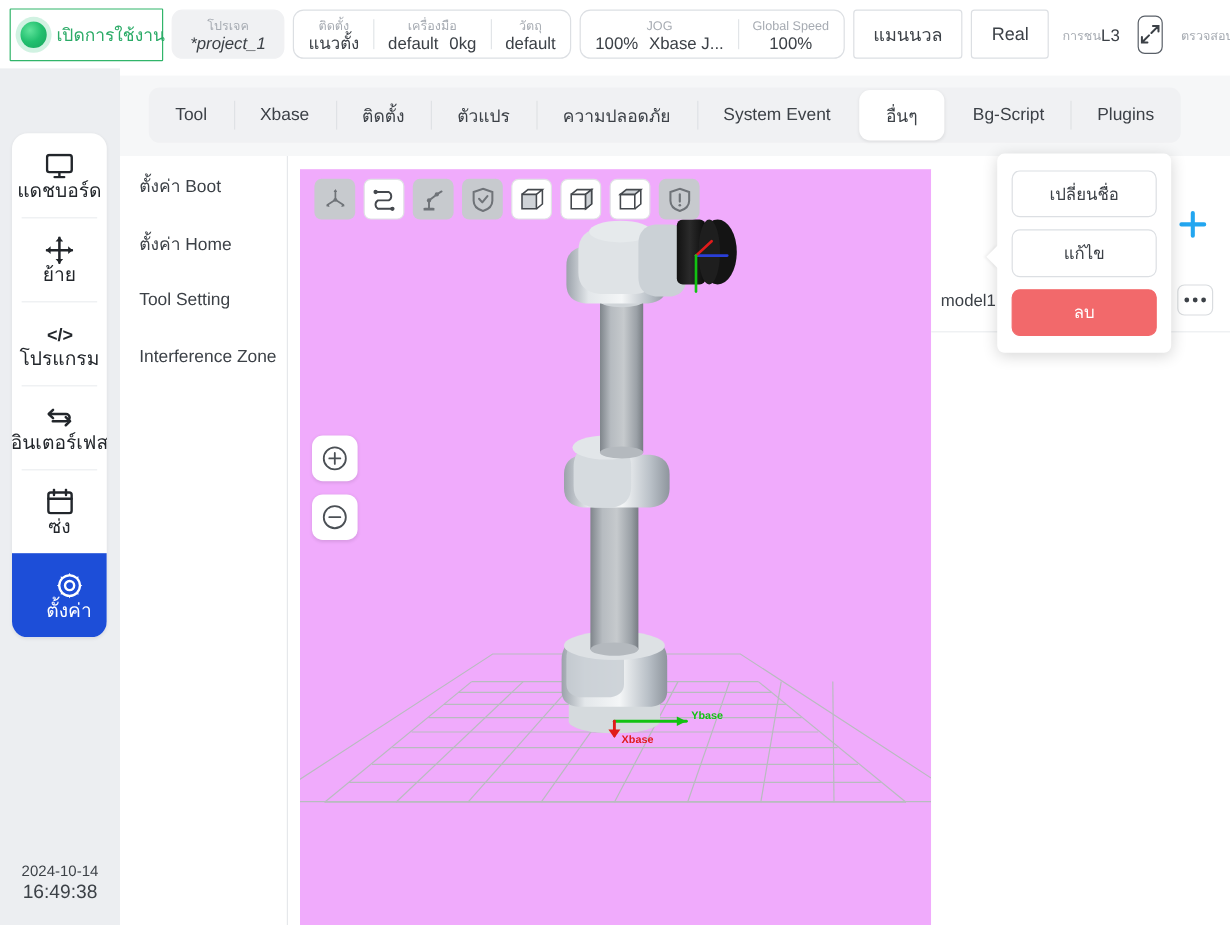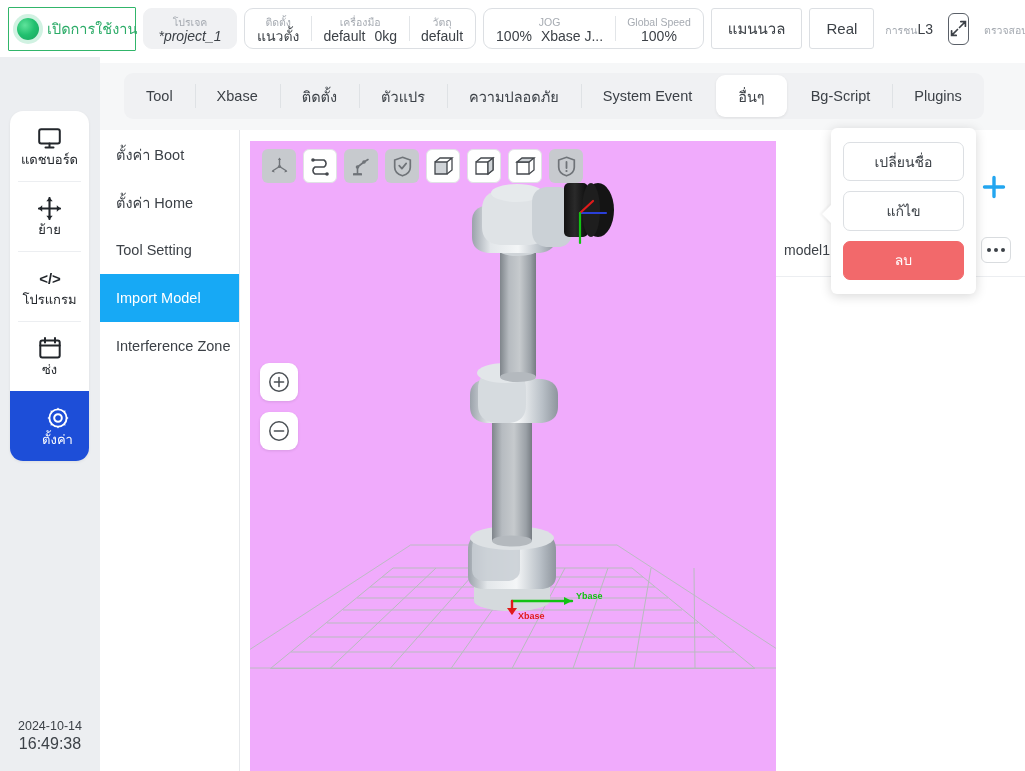--- a/index.html
+++ b/index.html
@@ -92,21 +92,21 @@
     height: 70px; display: flex; flex-direction: column;
     align-items: center; justify-content: center; gap: 3px;
     color: #22262b; position: relative;
   }
   .nav-item + .nav-item::before {
     content: ""; position: absolute; left: 8px; right: 8px; top: 0;
     height: 1px; background: #eceef1;
   }
   .nav-item.active { background: #1d4ed8; color: #ffffff; padding-left: 16px; }
   .nav-item.active::before { background: transparent !important; }
-  .nav-lbl { font-size: 13px; line-height: 13px; white-space: nowrap; }
+  .nav-lbl { font-size: 16px; line-height: 13px; white-space: nowrap; }
   .nav-ico { height: 24px; display: flex; align-items: center; justify-content: center; }
   .nav-ico svg { display: block; }
 
   .clock {
     position: absolute; left: 0; top: 718px; width: 100px;
     display: flex; flex-direction: column; align-items: center;
     color: #3c4147;
   }
   .clock .d { font-size: 12.5px; line-height: 16px; }
   .clock .t { font-size: 16px; line-height: 19px; }
@@ -311,20 +311,30 @@
       </span>
       <span class="nav-lbl">ย้าย</span>
     </div>
     <div class="nav-item">
       <span class="nav-ico">
         <svg width="30" height="17" viewBox="0 0 30 17">
             <text x="15" y="14" text-anchor="middle" font-family="Liberation Sans, sans-serif" font-size="15" font-weight="bold" fill="#22262b">&lt;/&gt;</text>
           </svg>
       </span>
       <span class="nav-lbl">โปรแกรม</span>
+    </div>
+    <div class="nav-item">
+      <span class="nav-ico">
+        <svg width="23" height="21" viewBox="0 0 23 21">
+            <path d="M3.5 7 H17 a3 3 0 0 1 0 6 H6" stroke="#22262b" stroke-width="2.1" fill="none" stroke-linecap="round"></path>
+            <path d="M6.2 3.6 L2.6 7 L6.2 10.4" stroke="#22262b" stroke-width="2.1" fill="none" stroke-linecap="round" stroke-linejoin="round"></path>
+            <path d="M16.8 9.6 L20.4 13 L16.8 16.4" stroke="#22262b" stroke-width="2.1" fill="none" stroke-linecap="round" stroke-linejoin="round"></path>
+          </svg>
+      </span>
+      <span class="nav-lbl">อินเตอร์เฟส</span>
     </div>
     <div class="nav-item">
       <span class="nav-ico">
         <svg width="22" height="22" viewBox="0 0 22 22">
             <rect x="1.3" y="3.4" width="19.4" height="17.2" rx="2" fill="none" stroke="#22262b" stroke-width="2"></rect>
             <path d="M1.3 8.6 H20.7 M6 1 V5.6 M16 1 V5.6" stroke="#22262b" stroke-width="2" stroke-linecap="round"></path>
           </svg>
       </span>
       <span class="nav-lbl">ซ่ง</span>
     </div>
@@ -356,21 +366,20 @@
       <div class="tab active">อื่นๆ</div>
       <div class="tab">Bg-Script</div>
       <div class="tab">Plugins</div>
     </div>
   </div>
 
   <div class="submenu">
     <div class="sub-item">ตั้งค่า Boot</div>
     <div class="sub-item">ตั้งค่า Home</div>
     <div class="sub-item">Tool Setting</div>
-    <div class="sub-item active">Import Model</div>
     <div class="sub-item">Interference Zone</div>
   </div>
 
   <div class="content">
 
     <div class="viewport">
 
       <svg class="scene" viewBox="0 0 526 630">
         <defs>
           <linearGradient id="gMetal" x1="0" y1="0" x2="1" y2="0">

